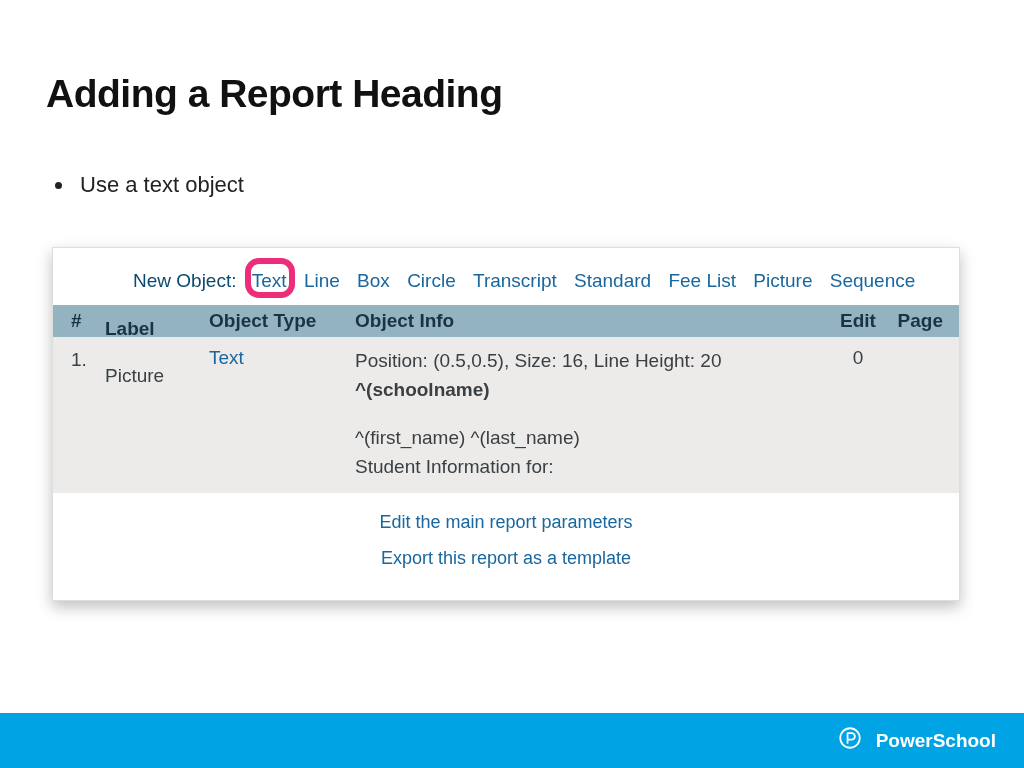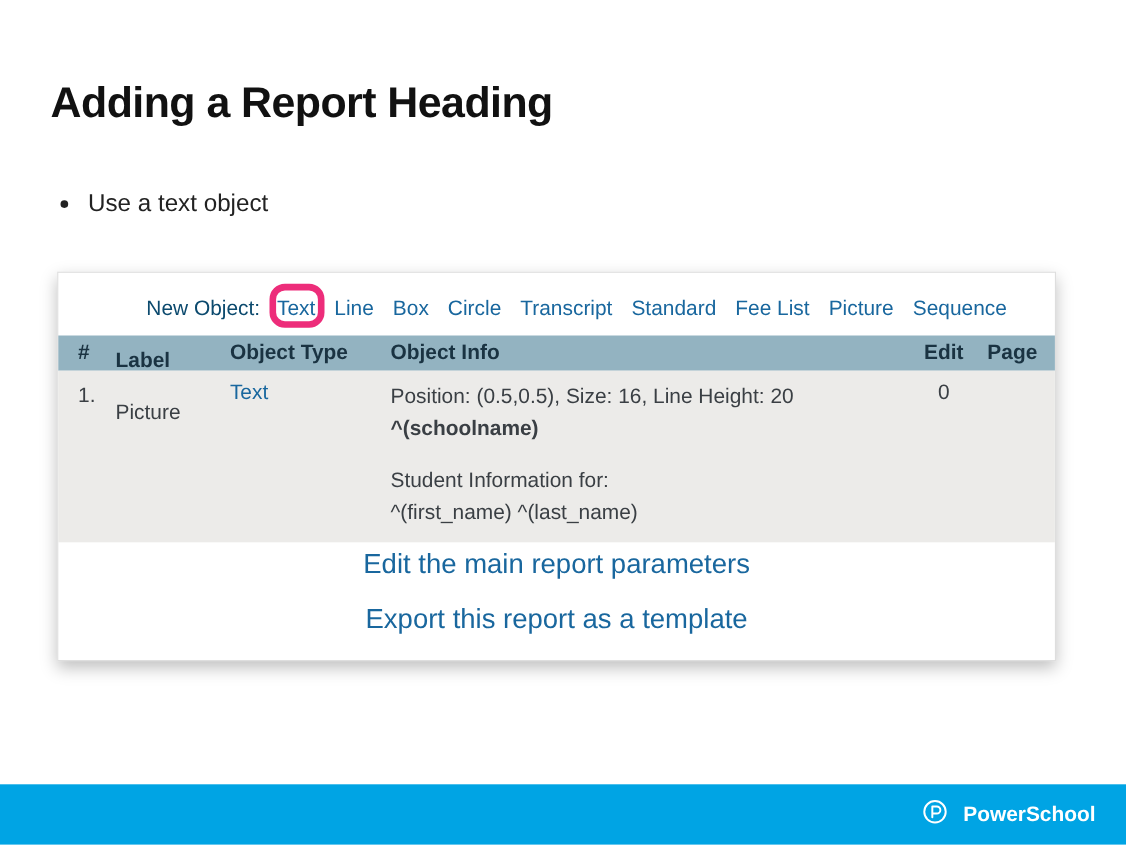--- a/index.html
+++ b/index.html
@@ -111,25 +111,25 @@
       font-size: 19px;
       padding: 10px 10px 12px 18px;
     }
     .trow .col-num, .trow .col-label { padding-top: 2px; }
     .trow .col-type a { color: #19679e; text-decoration: none; cursor: pointer; }
     .trow .col-info { line-height: 1.5; }
     .info-bold { font-weight: bold; }
 
     .footer-links {
       position: absolute;
-      top: 240px;
+      top: 256px;
       left: 0;
       width: 100%;
       text-align: center;
-      font-size: 25px;
+      font-size: 18px;
       line-height: 2.0;
     }
     .footer-links a {
       color: #19679e;
       text-decoration: none;
       cursor: pointer;
     }
 
     .brandbar {
       position: absolute;
@@ -194,22 +194,22 @@
     <div class="trow">
       <div class="col-num">1.</div>
       <div class="col-label">Picture</div>
       <div class="col-type">
         <a>Text</a>
       </div>
       <div class="col-info">
         <div>Position: (0.5,0.5), Size: 16, Line Height: 20</div>
         <div class="info-bold">^(schoolname)</div>
         <div style="height:20px"></div>
+        <div>^(first_name) ^(last_name)</div>
         <div>Student Information for:</div>
-        <div>^(first_name) ^(last_name)</div>
       </div>
       <div class="col-layer">0</div>
       <div class="col-page"></div>
     </div>
 
     <div class="footer-links">
       <a>Edit the main report parameters</a><br>
       <a>Export this report as a template</a>
     </div>
 

